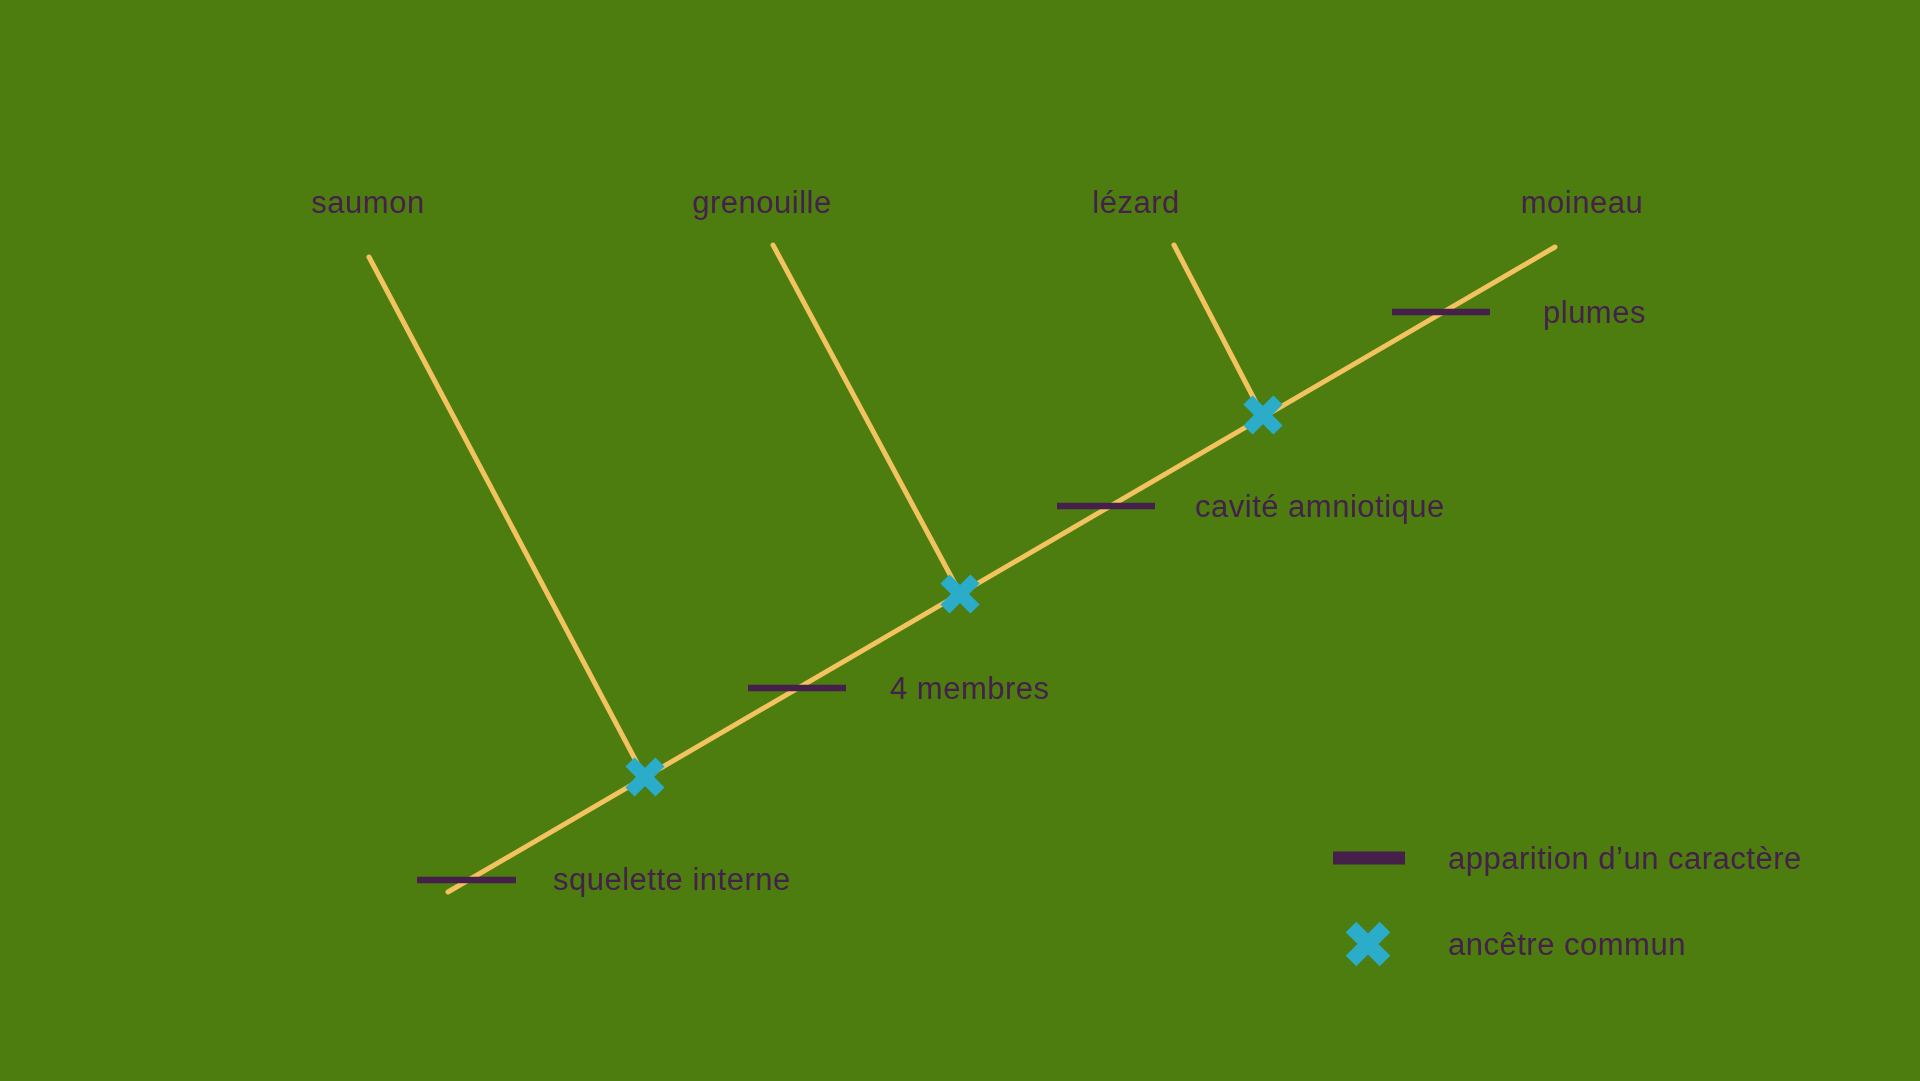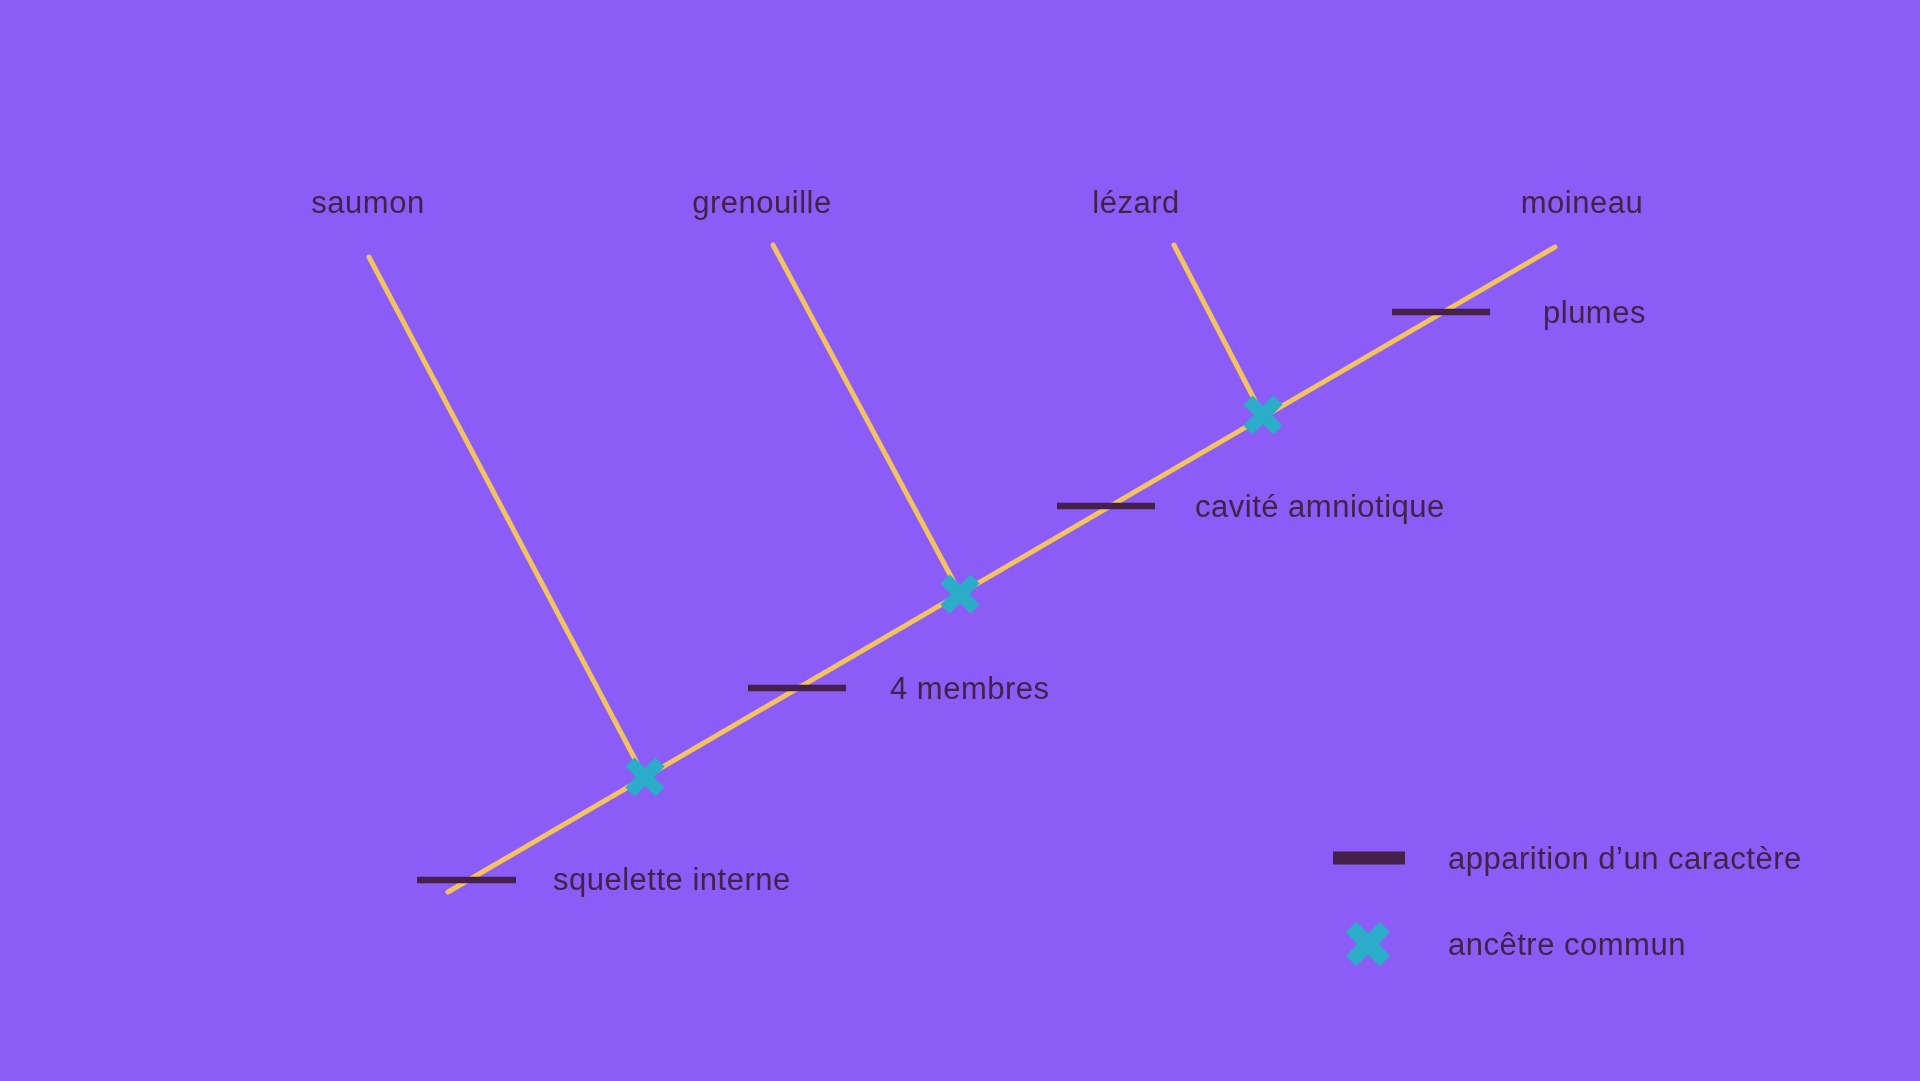--- a/index.html
+++ b/index.html
@@ -8,21 +8,21 @@
     background: #ffffff;
     width: 1920px;
     height: 1081px;
     overflow: hidden;
     font-family: "Liberation Sans", sans-serif;
   }
   .canvas-wrap {
     position: relative;
     width: 1920px;
     height: 1081px;
-    background: #8b5cf6;
+    background: #4d7c0f;
   }
   svg { display: block; }
   .branch {
     stroke: #F2C35F;
     stroke-width: 5;
     stroke-linecap: round;
     fill: none;
   }
   .tick {
     stroke: #44204A;

